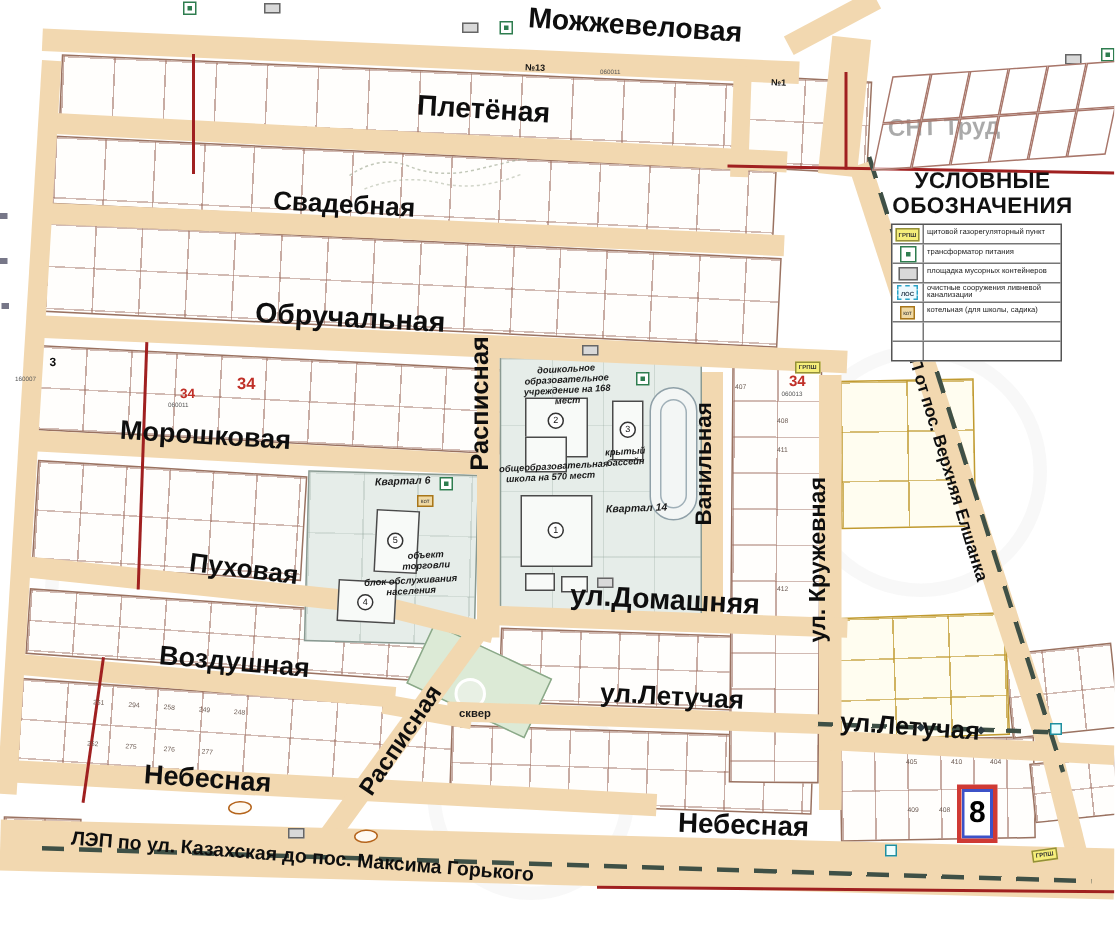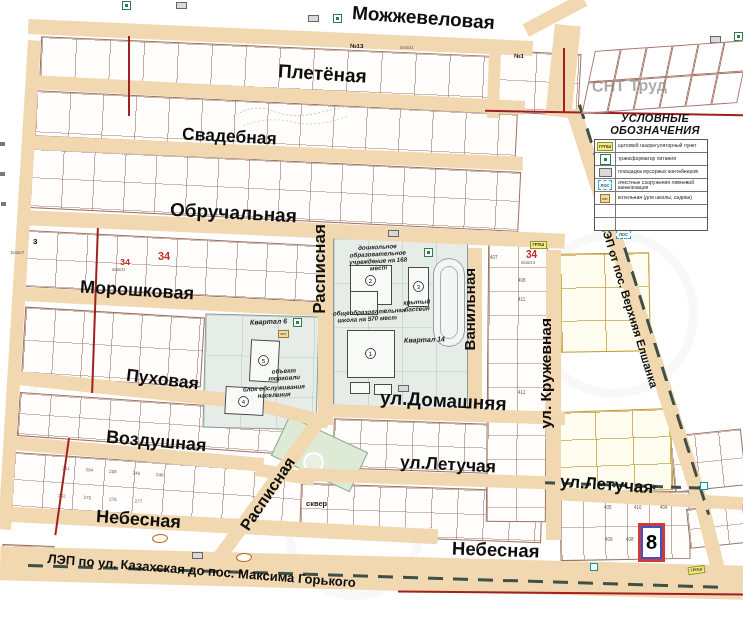--- a/index.html
+++ b/index.html
@@ -37,21 +37,21 @@
   .ic-ct{width:11px;height:7px;background:#d9d9d9;border:1px solid #666;}
   .ic-gr{background:#f5ee7a;border:1px solid #948f3a;font-size:4px;font-weight:700;color:#333;padding:1px 1.5px;}
   .ic-los{border:1.2px dashed #2aa4c8;background:#eefaff;font-size:4px;color:#345;padding:1.5px 2px;font-weight:700;}
   .ic-kot{background:#efd9a4;border:1px solid #a8761a;font-size:4px;color:#333;padding:1px 1.5px;}
   .ic-el{width:16px;height:9px;border:1.5px solid #b5651d;border-radius:50%;background:#fffaf2;}
   .dia{position:absolute;width:4px;height:4px;background:#2c3a40;transform:rotate(45deg);}
   .ring{position:absolute;border:9px solid rgba(125,125,125,.05);border-radius:50%;}
   .edge-mark{position:absolute;width:5px;height:4px;background:#778;}
   .numrow{position:absolute;display:flex;font-size:4.5px;color:#6b5a52;line-height:1;}
   .legend{position:absolute;left:588px;top:112px;width:134px;z-index:30;}
-  .legend-title{font-size:11px;font-weight:700;text-align:center;letter-spacing:.3px;color:#111;font-style:italic;}
+  .legend-title{font-size:15px;font-weight:700;text-align:center;letter-spacing:.3px;color:#111;}
   .legend-table{margin-top:3px;border:1px solid #555;background:#fff;width:112px;margin-left:6px;}
   .lrow{display:flex;border-bottom:1px solid #777;height:12px;align-items:stretch;}
   .lrow:last-child{border-bottom:none;}
   .lico{width:20px;border-right:1px solid #777;display:flex;align-items:center;justify-content:center;}
   .llab{flex:1;font-size:5.1px;color:#222;display:flex;align-items:center;padding-left:2px;line-height:1.05;}
   .marker{position:absolute;left:638px;top:523px;width:21px;height:33px;background:#fff;
           border:3px solid #cf3a34;box-shadow:inset 0 0 0 2px #3c52c8;z-index:25;
           display:flex;align-items:center;justify-content:center;font-weight:700;font-size:20px;color:#000;}
   .snt{position:absolute;left:588px;top:46px;width:156px;height:62px;transform:rotate(-4deg) skewX(-16deg);
        display:grid;grid-template-columns:repeat(6,1fr);grid-template-rows:1fr 1fr;z-index:2;}
@@ -198,21 +198,21 @@
   <div class="lbl" style="left:48px;top:552px;font-size:13px;transform:rotate(4.5deg);transform-origin:left top;">ЛЭП по ул. Казахская до пос. Максима Горького</div>
   <div class="lbl" style="left:609px;top:222px;font-size:11.5px;transform:rotate(73deg);transform-origin:left top;">ЛЭП от пос. Верхняя Елшанка</div>
 
   <div class="it" style="left:345px;top:244px;width:66px;font-size:6.2px;transform:rotate(-3deg);">дошкольное образовательное учреждение на 168 мест</div>
   <div class="it" style="left:333px;top:309px;width:68px;font-size:6.2px;transform:rotate(-3deg);">общеобразовательная школа на 570 мест</div>
   <div class="it" style="left:394px;top:299px;width:46px;font-size:6.2px;transform:rotate(-3deg);">крытый бассейн</div>
   <div class="it" style="left:404px;top:336px;font-size:7px;transform:rotate(-2deg);">Квартал 14</div>
   <div class="it" style="left:250px;top:318px;font-size:7px;transform:rotate(-2deg);">Квартал 6</div>
   <div class="it" style="left:262px;top:367px;width:44px;font-size:6.3px;transform:rotate(-3deg);">объект торговли</div>
   <div class="it" style="left:242px;top:384px;width:64px;font-size:6.3px;transform:rotate(-3deg);">блок обслуживания населения</div>
-  <div class="it" style="left:306px;top:500px;font-size:7.5px;font-style:normal;">сквер</div>
+  <div class="it" style="left:306px;top:472px;font-size:7.5px;font-style:normal;">сквер</div>
 
   <div class="red34" style="left:120px;top:258px;font-size:9px;">34</div>
   <div class="tiny" style="left:112px;top:268px;font-size:4.2px;color:#555;">060011</div>
   <div class="red34" style="left:158px;top:251px;font-size:11px;">34</div>
   <div class="red34" style="left:526px;top:250px;font-size:10px;">34</div>
   <div class="tiny" style="left:521px;top:261px;font-size:4.2px;color:#555;">060013</div>
   <div class="lbl" style="left:33px;top:238px;font-size:8px;font-weight:700;">3</div>
   <div class="tiny" style="left:10px;top:251px;font-size:4.2px;color:#555;">160007</div>
   <div class="lbl" style="left:350px;top:43px;font-size:6px;transform:rotate(2deg);">№13</div>
   <div class="tiny" style="left:400px;top:46px;font-size:4.2px;color:#555;">060011</div>

